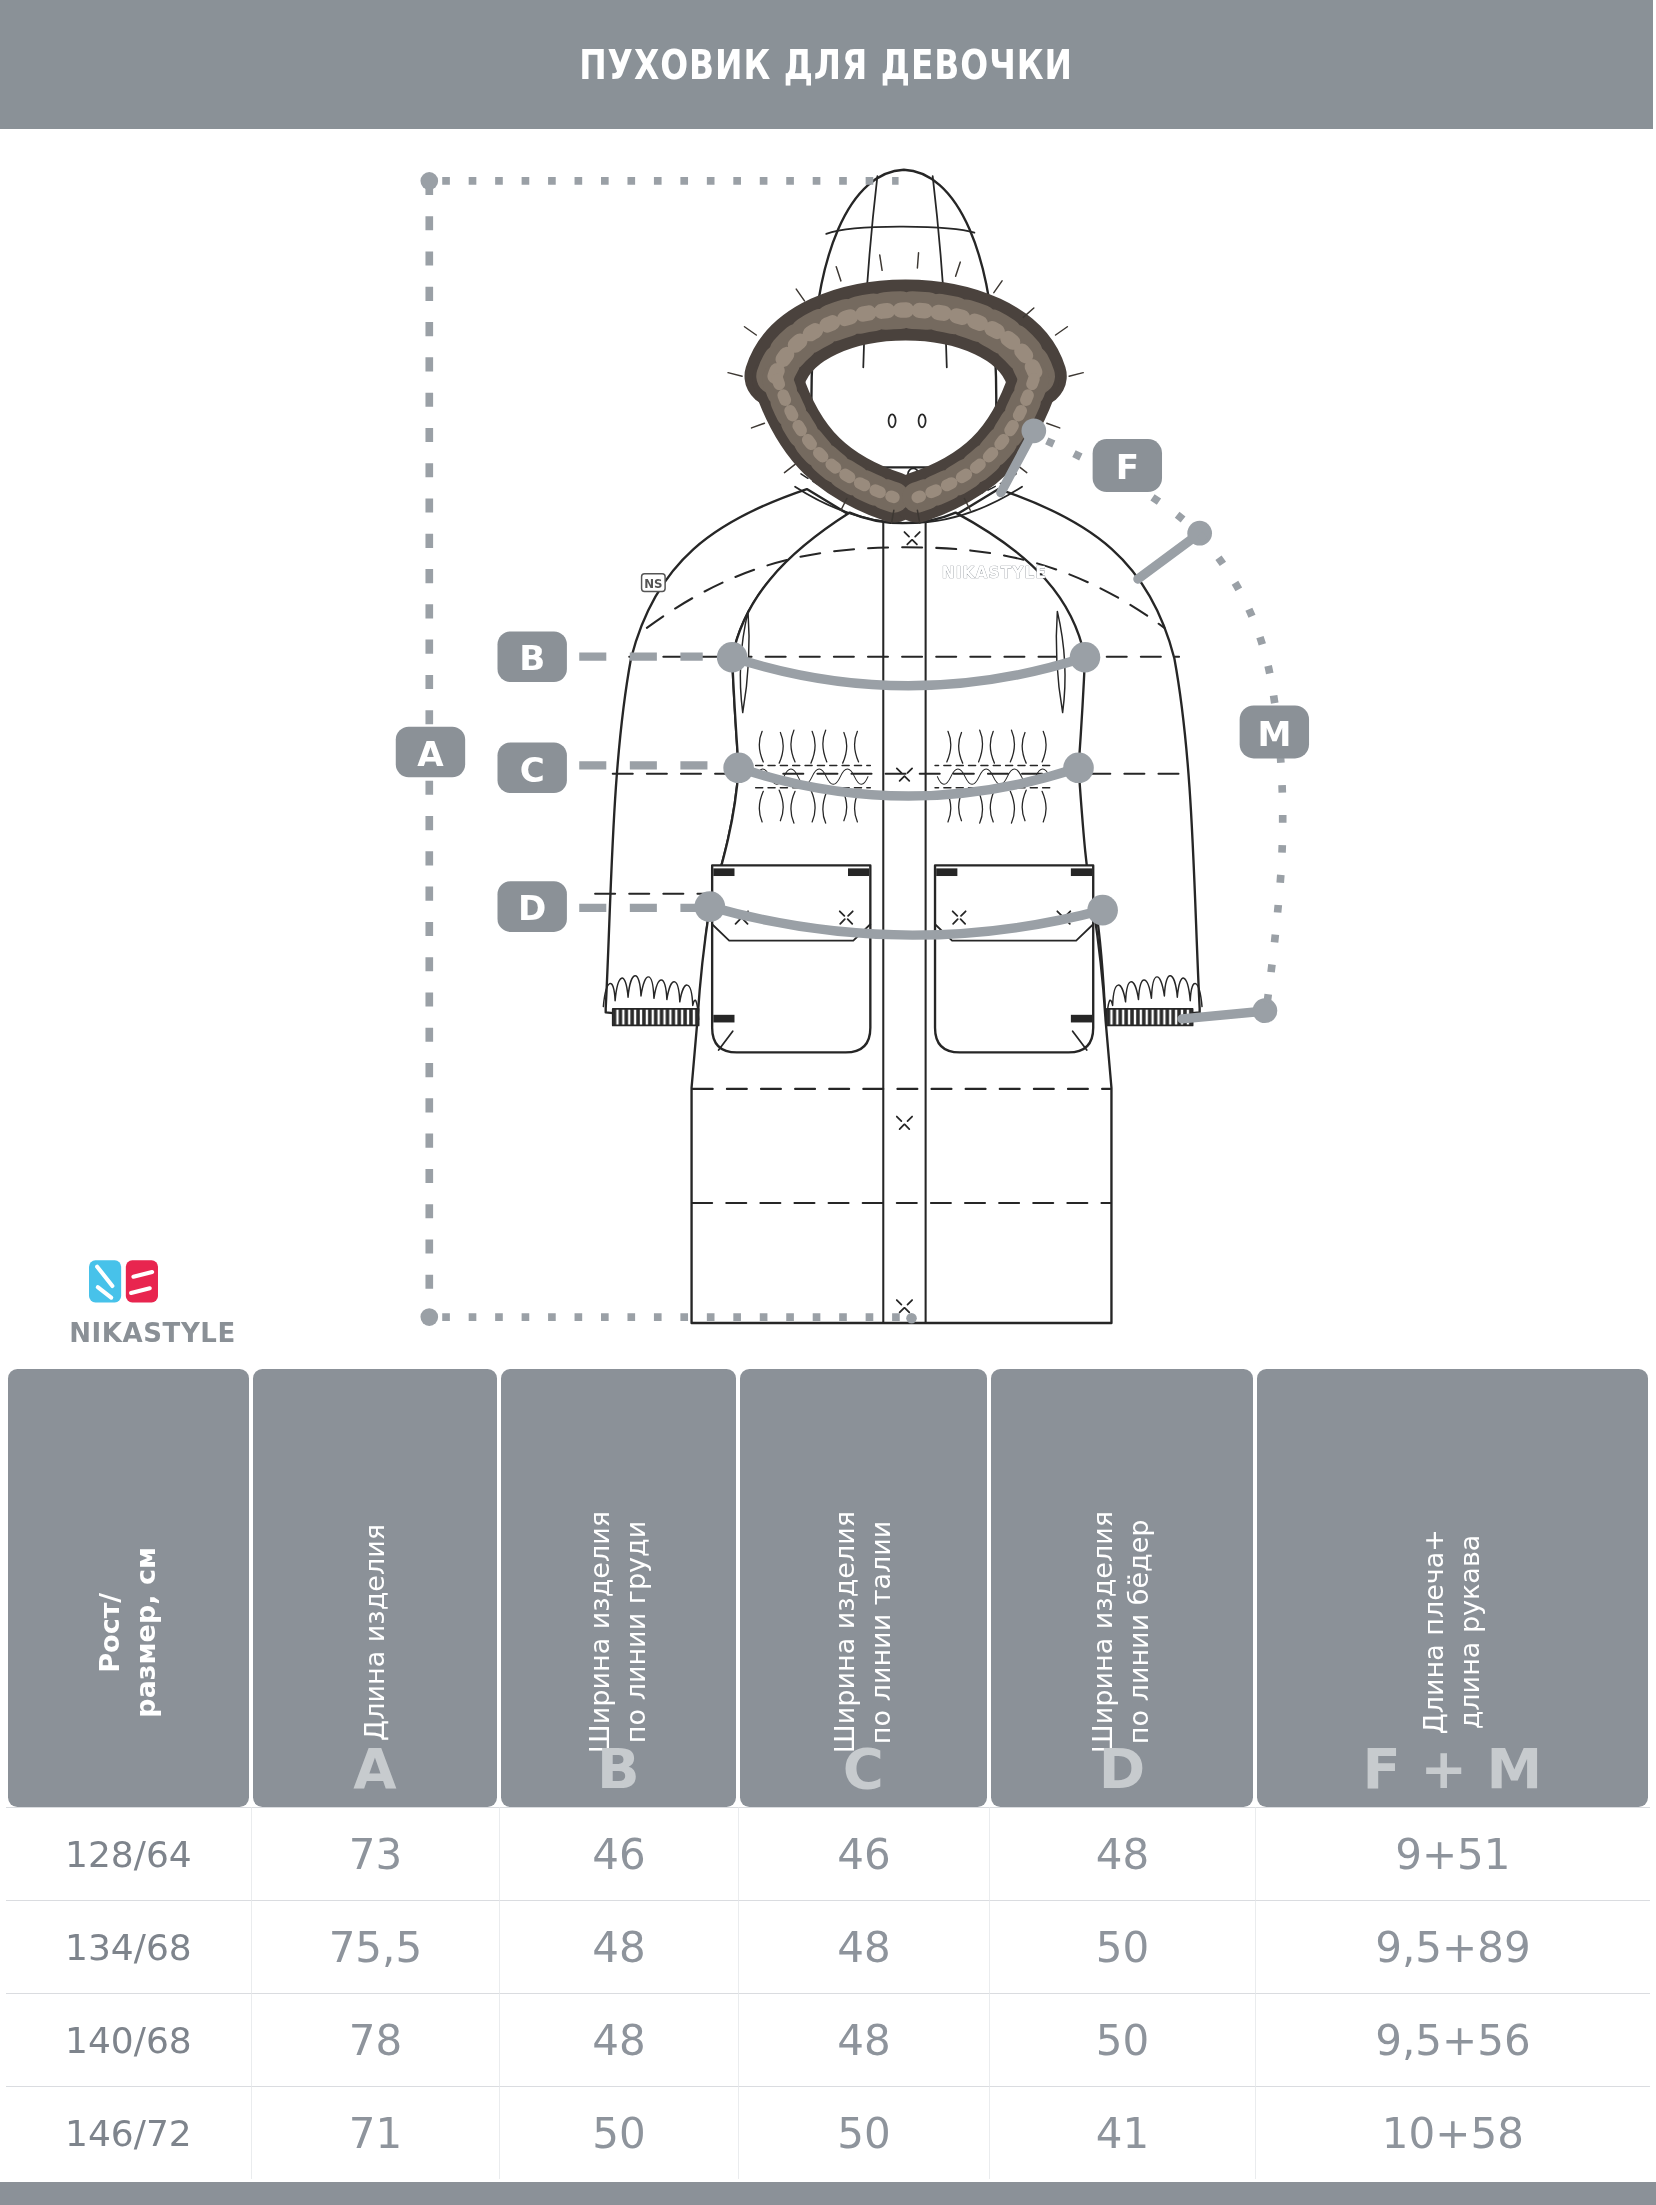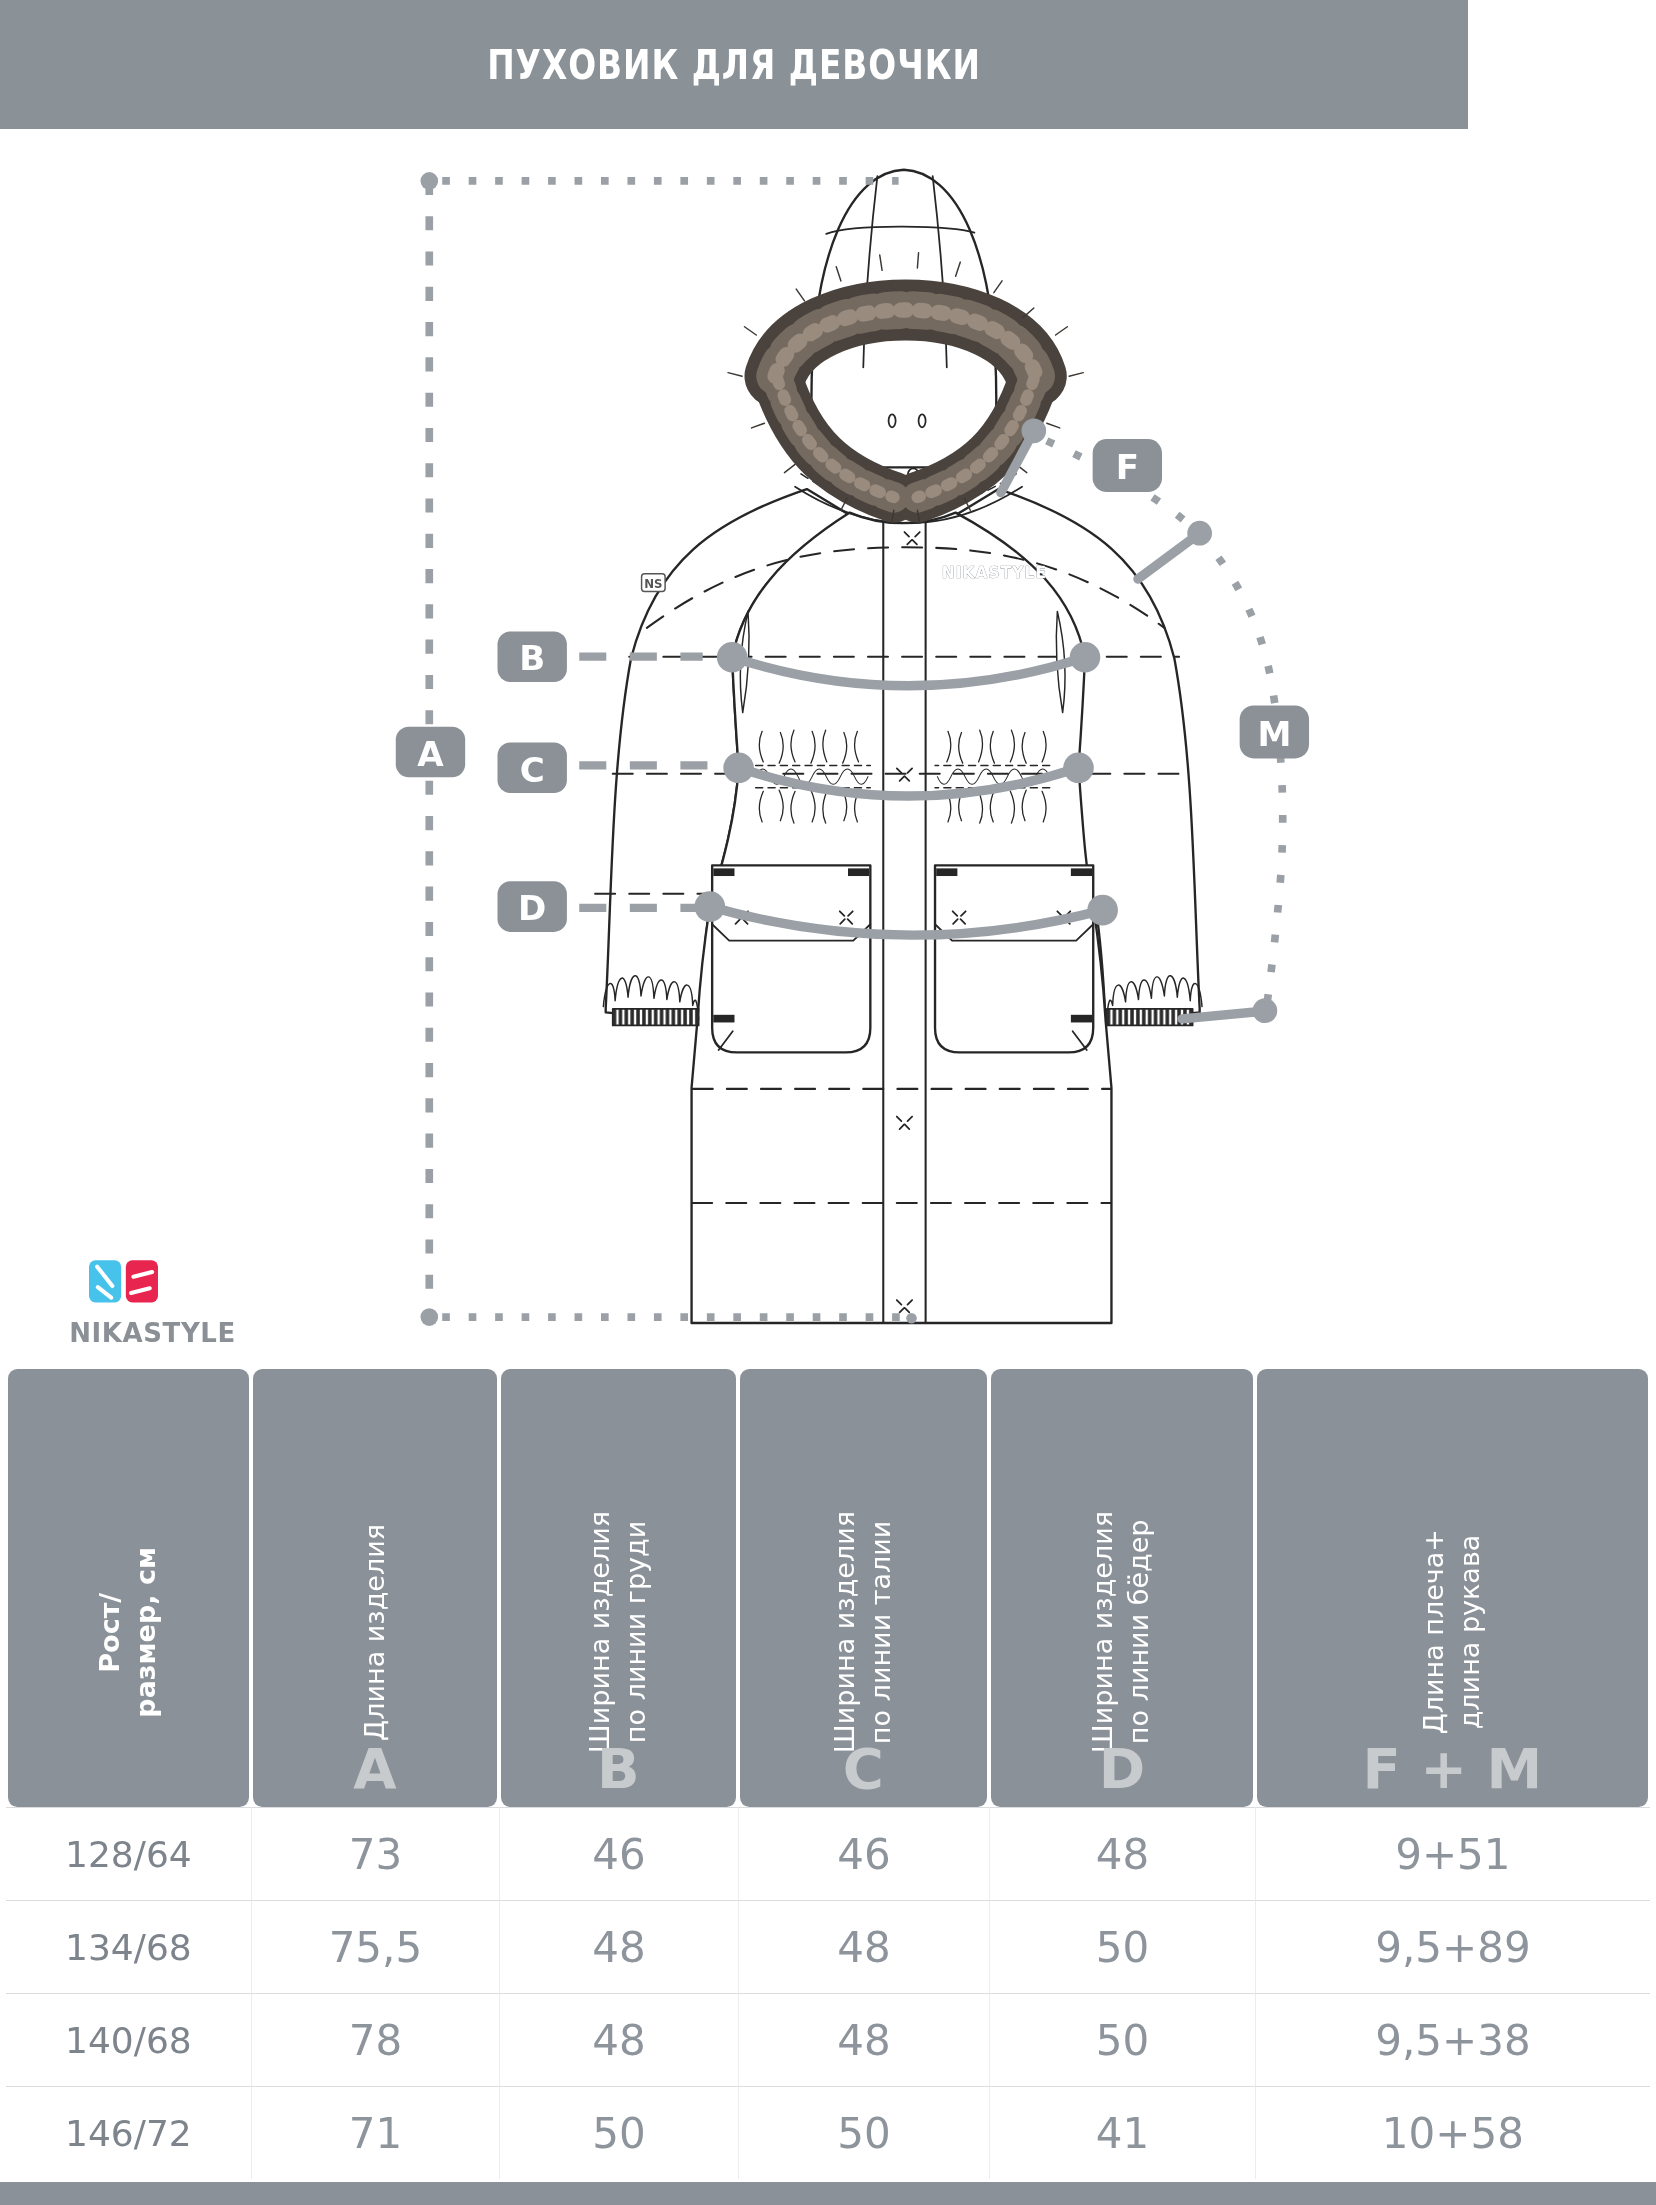--- a/index.html
+++ b/index.html
@@ -1,19 +1,19 @@
 <!DOCTYPE html>
 <html style="font-size:9.4px"><head>
 <meta charset="utf-8">
 <style>
   html,body{margin:0;padding:0;background:#fff;}
   .page{position:relative;width:1656px;height:2205px;background:#fff;overflow:hidden;
         font-family:"DejaVu Sans","Liberation Sans",sans-serif;}
   
-  .titlebar{position:absolute;left:0;top:0;width:1468px;height:129px;background:#8a9197;
+  .titlebar{position:absolute;left:0;top:0;width:1653px;height:129px;background:#8a9197;
             display:flex;align-items:center;justify-content:center;}
   .titlebar .ttl{color:#fff;font-size:40px;font-weight:bold;letter-spacing:1.2px;
                  transform:scaleX(.82);white-space:nowrap;}
   
   .diagram{position:absolute;left:0;top:129px;}
   
   .logo{position:absolute;left:41px;top:1256px;width:223px;height:100px;}
   .logo-marks{position:absolute;left:48px;top:2.9px;}
   .logo-text{position:absolute;left:0px;top:62px;width:223px;text-align:center;
              font-size:26px;font-weight:bold;color:#8a9096;letter-spacing:0.6px;}
@@ -309,21 +309,21 @@
     <div class="td vsep">48</div>
     <div class="td vsep">48</div>
     <div class="td vsep">50</div>
     <div class="td vsep">9,5+89</div>
 
     <div class="td size">140/68</div>
     <div class="td vsep">78</div>
     <div class="td vsep">48</div>
     <div class="td vsep">48</div>
     <div class="td vsep">50</div>
-    <div class="td vsep">9,5+38</div>
+    <div class="td vsep">9,5+56</div>
 
     <div class="td size">146/72</div>
     <div class="td vsep">71</div>
     <div class="td vsep">50</div>
     <div class="td vsep">50</div>
     <div class="td vsep">41</div>
     <div class="td vsep">10+58</div>
   </div>
 
   <div class="footer"></div>

